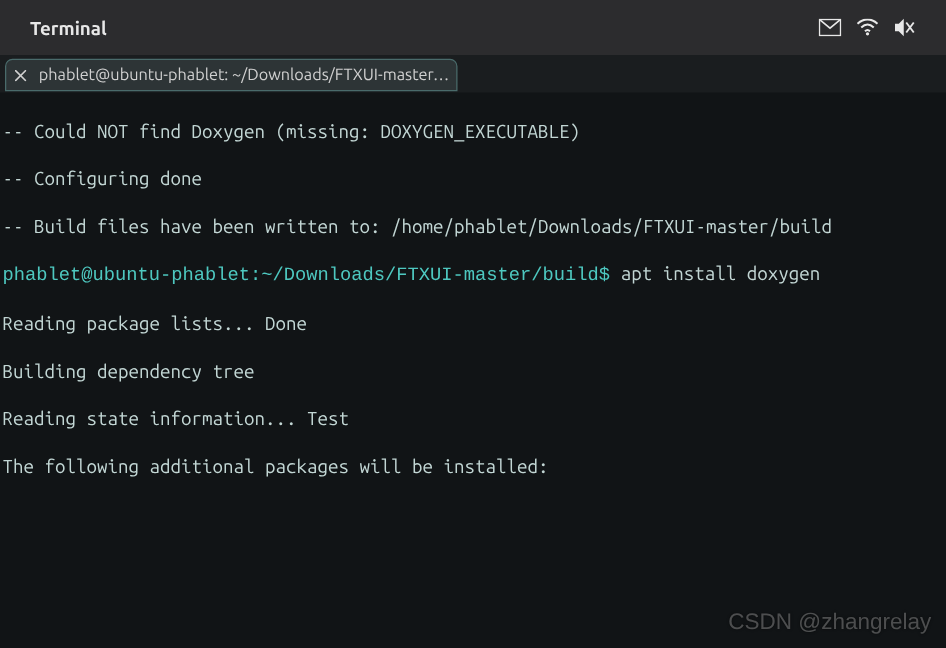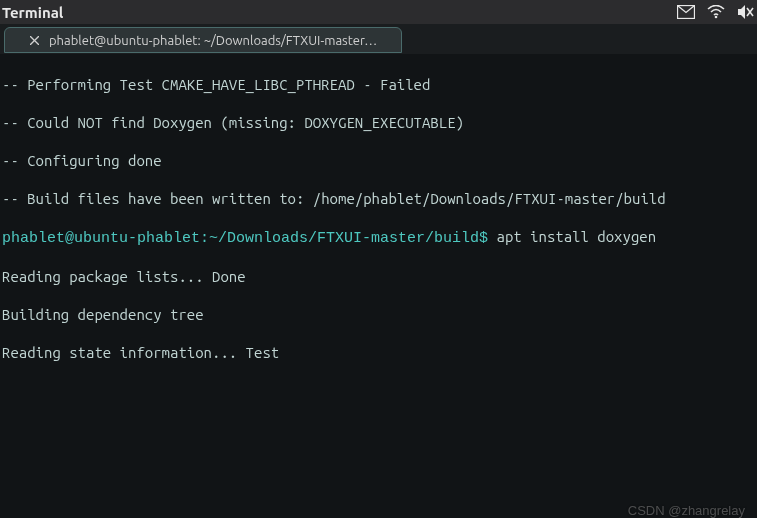--- a/index.html
+++ b/index.html
@@ -5,26 +5,26 @@
     * { margin: 0; padding: 0; box-sizing: border-box; }
     body {
       width: 757px;
       height: 518px;
       background: #111416;
       font-family: "Ubuntu Mono", "DejaVu Sans Mono", monospace;
       overflow: hidden;
       position: relative;
     }
     .header {
-      height: 24px;
+      height: 44px;
       background: #2c2c2e;
       display: flex;
       align-items: center;
       justify-content: space-between;
-      padding: 0 2px;
+      padding: 0 24px;
       color: #e8e8e8;
     }
     .header-title {
       font-family: "Ubuntu", sans-serif;
       font-weight: bold;
       font-size: 15px;
     }
     .header-icons {
       display: flex;
       gap: 12px;
@@ -38,21 +38,21 @@
       align-items: center;
       padding: 2px 4px 0 4px;
     }
     .tab {
       height: 26px;
       background: #2d3436;
       border: 1px solid #4a6b6b;
       border-radius: 6px 6px 0 0;
       display: flex;
       align-items: center;
-      padding: 0 24px;
+      padding: 0 6px;
       gap: 10px;
       max-width: 440px;
       color: #d0d0d0;
       font-family: "Ubuntu", sans-serif;
       font-size: 13px;
     }
     .tab-close {
       width: 10px;
       height: 10px;
       display: flex;
@@ -74,24 +74,24 @@
       color: #c2d6d4;
       white-space: pre;
       font-family: "Ubuntu Mono", "DejaVu Sans Mono", monospace;
     }
     .line { white-space: pre; }
     .prompt { color: #4ec8c0; font-family: Liberation Mono, monospace; }
     .cmd { color: #c2d6d4; }
     .watermark {
       position: absolute;
       right: 12px;
-      bottom: 0;
+      bottom: 10px;
       color: rgba(200,200,200,0.35);
       font-family: sans-serif;
-      font-size: 13px;
+      font-size: 18px;
       text-shadow: 0 0 2px rgba(0,0,0,0.6);
       pointer-events: none;
     }
   </style>
 </head>
 <body>
 
 <div class="header">
   <div class="header-title">Terminal</div>
   <div class="header-icons">
@@ -125,28 +125,28 @@
       <svg width="9" height="9" viewBox="0 0 9 9">
           <line x1="0" y1="0" x2="9" y2="9" stroke="#d0d0d0" stroke-width="1.3"></line>
           <line x1="9" y1="0" x2="0" y2="9" stroke="#d0d0d0" stroke-width="1.3"></line>
         </svg>
     </span>
     <span class="tab-title">phablet@ubuntu-phablet: ~/Downloads/FTXUI-master…</span>
   </div>
 </div>
 
 <div class="terminal-body">
-<div class="line">-- Performing Test CMAKE_HAVE_LIBC_PTHREAD - Failed</div>
 <div class="line">-- Could NOT find Doxygen (missing: DOXYGEN_EXECUTABLE)</div>
 <div class="line">-- Configuring done</div>
 <div class="line">-- Build files have been written to: /home/phablet/Downloads/FTXUI-master/build</div>
 <div class="line"><span class="prompt">phablet@ubuntu-phablet:~/Downloads/FTXUI-master/build$</span> <span class="cmd">apt install doxygen</span></div>
 <div class="line">Reading package lists... Done</div>
 <div class="line">Building dependency tree</div>
 <div class="line">Reading state information... Test</div>
+<div class="line">The following additional packages will be installed:</div>
 
 
 
 
 
 
 
 
 
 

